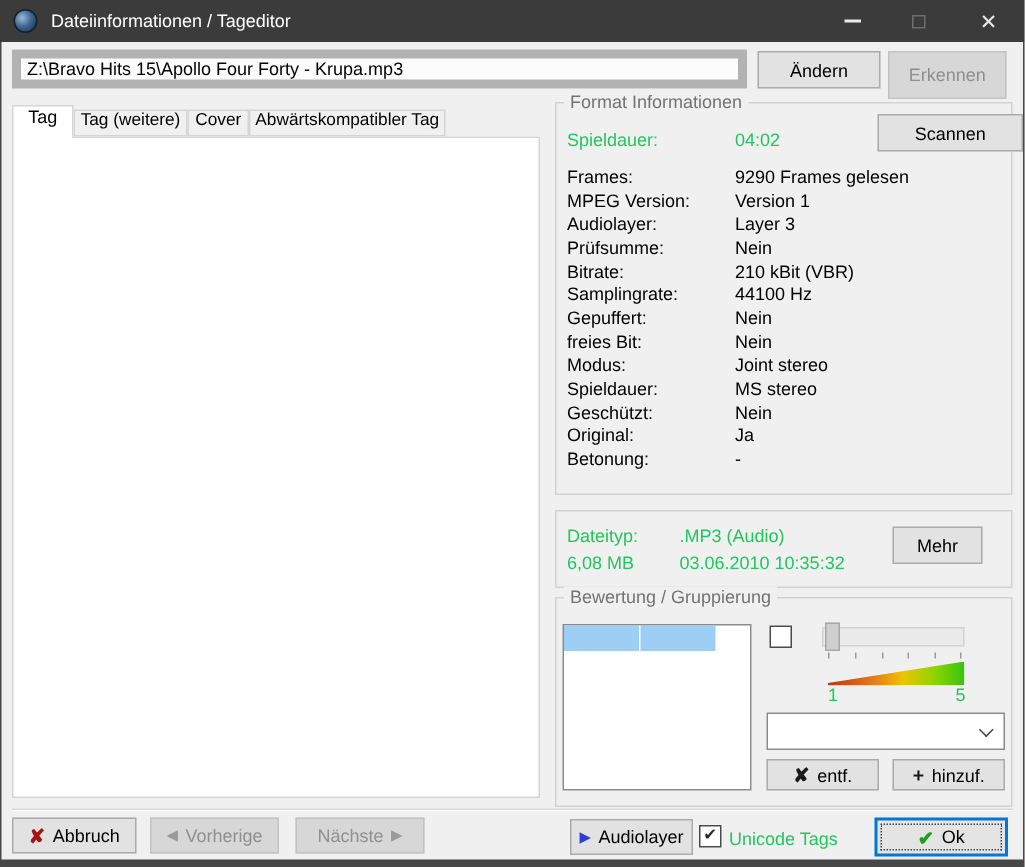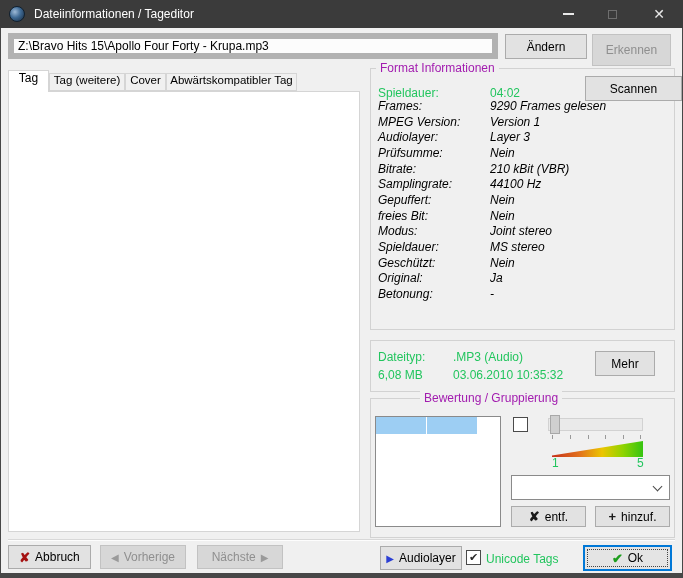--- a/index.html
+++ b/index.html
@@ -56,23 +56,23 @@
            color:#222;font-size:5px;line-height:5px;}
   .spinbtn + .spinbtn{border-top:1px solid #c3c3c3;}
 
   .swapbtn{position:absolute;left:78px;top:161px;width:20px;height:38px;color:#555;}
   .swapbtn .a1{position:absolute;left:0;top:0;font-size:17px;line-height:17px;}
   .swapbtn .a2{position:absolute;left:5px;top:17px;font-size:17px;line-height:17px;}
   .copybtn{position:absolute;left:74px;top:204px;width:23px;height:21px;background:linear-gradient(#f4f4f4,#e2e2e2);
            border:1px solid #ababab;box-sizing:border-box;display:flex;align-items:center;justify-content:center;}
 
   .group{position:absolute;border:1px solid #d2d2d2;box-sizing:border-box;}
-  .gtitle{position:absolute;font-size:12px;color:#a21caf;background:#f0f0f0;padding:0 4px;white-space:nowrap;z-index:2;}
-
-  .fi-rows{position:absolute;left:378px;top:98px;width:294px;font-style:italic;}
+  .gtitle{position:absolute;font-size:12px;color:#737373;background:#f0f0f0;padding:0 4px;white-space:nowrap;z-index:2;}
+
+  .fi-rows{position:absolute;left:378px;top:110px;width:294px;}
   .fi-row{display:flex;height:15.7px;align-items:center;font-size:12px;color:#000;}
   .fi-l{width:112px;flex:none;}
 
   .listbox{position:absolute;left:375px;top:416px;width:126px;height:111px;background:#fff;
            border:1px solid #8a8a8a;box-sizing:border-box;}
   .sel-row{position:absolute;left:0;top:0;width:101px;height:17px;display:flex;}
   .sel-cell{flex:1;background:#9dcef3;}
   .sel-cell + .sel-cell{border-left:1px solid #fff;}
 
   .checkbox{position:absolute;width:15px;height:15px;background:#fff;border:1px solid #4a4a4a;
@@ -285,21 +285,21 @@
   <div class="group" style="left:370px;top:340px;width:305px;height:52px;"></div>
   <span class="lbl" style="left:378px;top:350px;">Dateityp:</span>
   <span class="val" style="left:453px;top:350px;text-align:center;">.MP3 (Audio)</span>
   <span class="lbl" style="left:378px;top:368px;">6,08 MB</span>
   <span class="val" style="left:453px;top:368px;">03.06.2010 10:35:32</span>
   <button class="btn" style="left:595px;top:351px;width:60px;height:25px;">
     <span>Mehr</span>
   </button>
 
   <div class="group" style="left:370px;top:398px;width:305px;height:140px;"></div>
-  <span class="gtitle" style="left:376px;top:391px;margin-left:44px;">Bewertung / Gruppierung</span>
+  <span class="gtitle" style="left:376px;top:391px;">Bewertung / Gruppierung</span>
 
   <div class="listbox">
     <div class="sel-row">
       <span class="sel-cell"></span>
       <span class="sel-cell"></span>
     </div>
   </div>
 
   <span class="checkbox" style="left:513px;top:417px;"></span>
 

